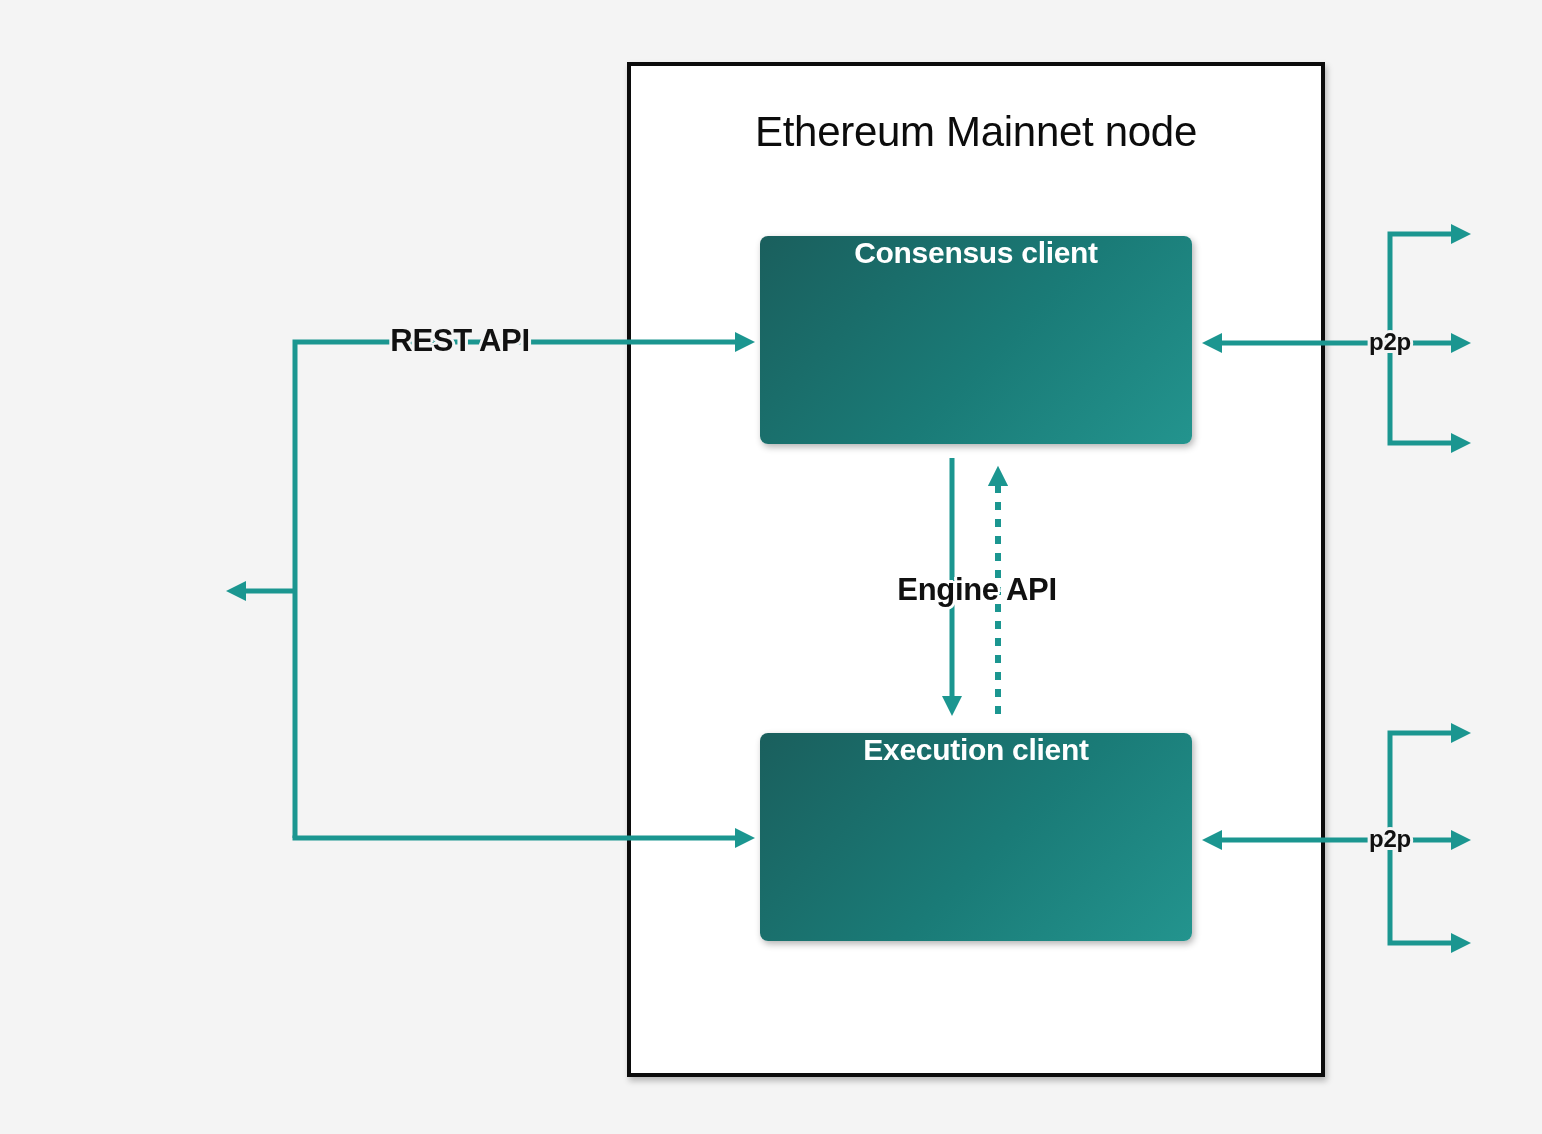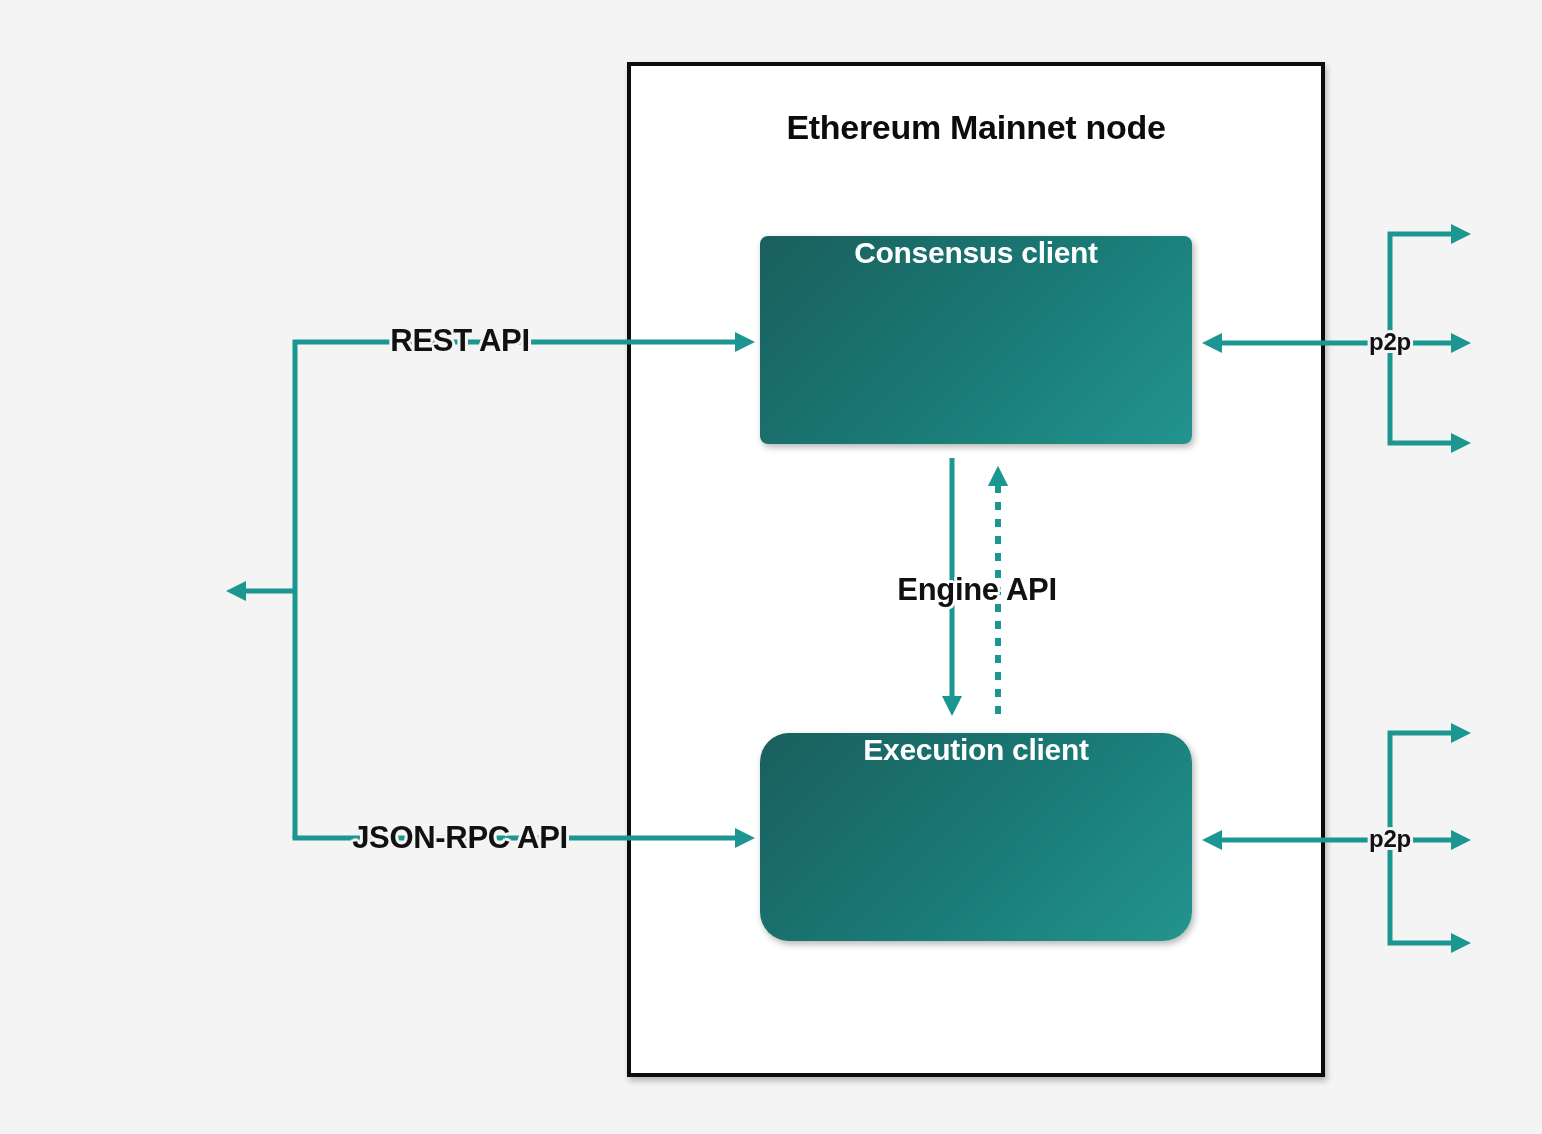--- a/index.html
+++ b/index.html
@@ -38,30 +38,30 @@
   .node{
     position:absolute;display:flex;align-items:flex-start;justify-content:center;
     color:var(--text-on-dark);font-weight:700;z-index:3;
   }
   .client{
     left:760px;width:432px;height:208px;font-size:30px;border-radius:8px;
     background:linear-gradient(135deg,var(--client-grad-start) 0%,var(--client-grad-mid) 55%,var(--client-grad-end) 100%);
     box-shadow:2px 3px 7px rgba(0,0,0,0.3);
   }
   .client.consensus{top:236px;}
-  .client.execution{top:733px;border-radius:29px;}
+  .client.execution{top:733px;}
   .user-box{
     left:52px;top:538px;width:168px;height:105px;font-size:32px;border-radius:9px;
     background:linear-gradient(135deg,var(--user-grad-start) 0%,var(--user-grad-end) 75%);
     box-shadow:2px 3px 7px rgba(0,0,0,0.35);
   }
   
   .node-title{
     position:absolute;left:627px;top:108px;width:698px;text-align:center;
-    font-size:34px;font-weight:700;color:var(--panel-border);z-index:3;
+    font-size:42px;font-weight:400;color:var(--panel-border);z-index:3;
   }
   
   .edge-label{
     position:absolute;transform:translate(-50%,-50%);white-space:nowrap;
     font-weight:700;color:var(--ink);z-index:4;
   }
   .edge-label.api{font-size:31px;}
   .edge-label.p2p{font-size:24px;}
   .halo-gray{text-shadow:
     -3px 0 0 var(--page-bg),3px 0 0 var(--page-bg),0 -3px 0 var(--page-bg),0 3px 0 var(--page-bg),
@@ -110,18 +110,17 @@
   </svg>
 
   <div class="node client consensus">
     <span>Consensus client</span>
   </div>
   <div class="node client execution">
     <span>Execution client</span>
   </div>
 
   <div class="edge-label api halo-gray" style="left:460px;top:341px;">REST API</div>
-  <div class="edge-label api halo-gray" style="left:460px;top:838px;">JSON-RPC API</div>
   <div class="edge-label api halo-white" style="left:977px;top:590px;">Engine API</div>
   <div class="edge-label p2p halo-gray" style="left:1390px;top:342px;">p2p</div>
   <div class="edge-label p2p halo-gray" style="left:1390px;top:839px;">p2p</div>
 
 </div>
 
 </body></html>

